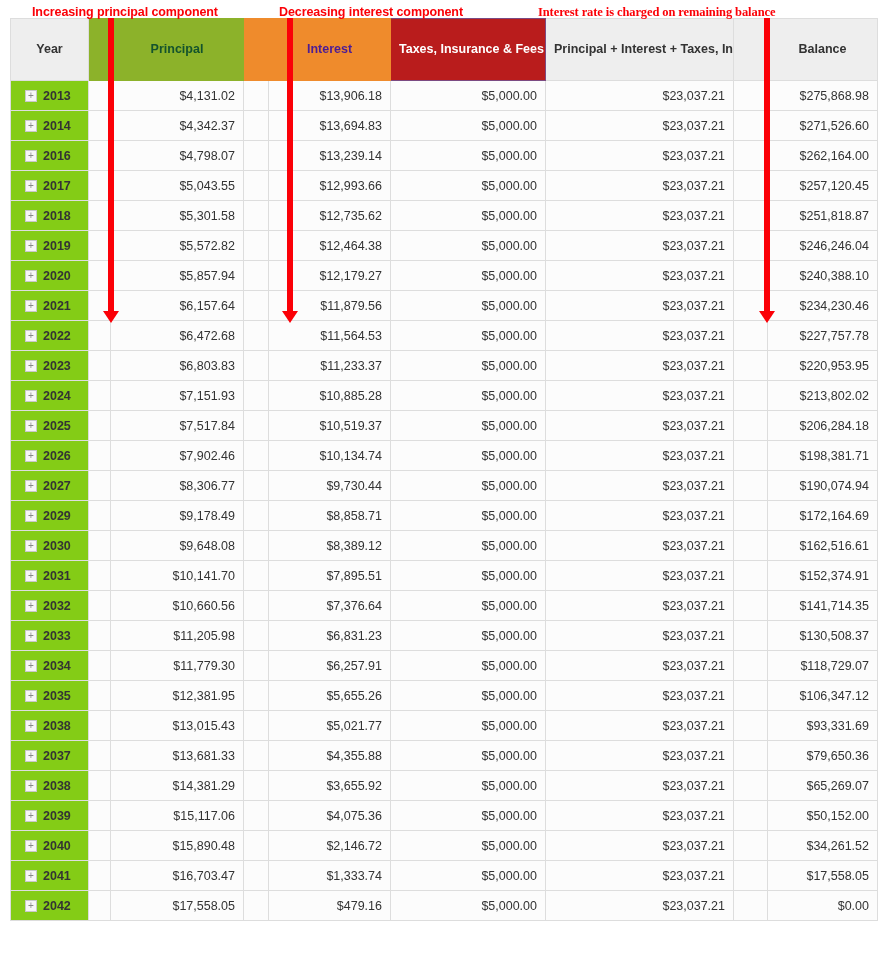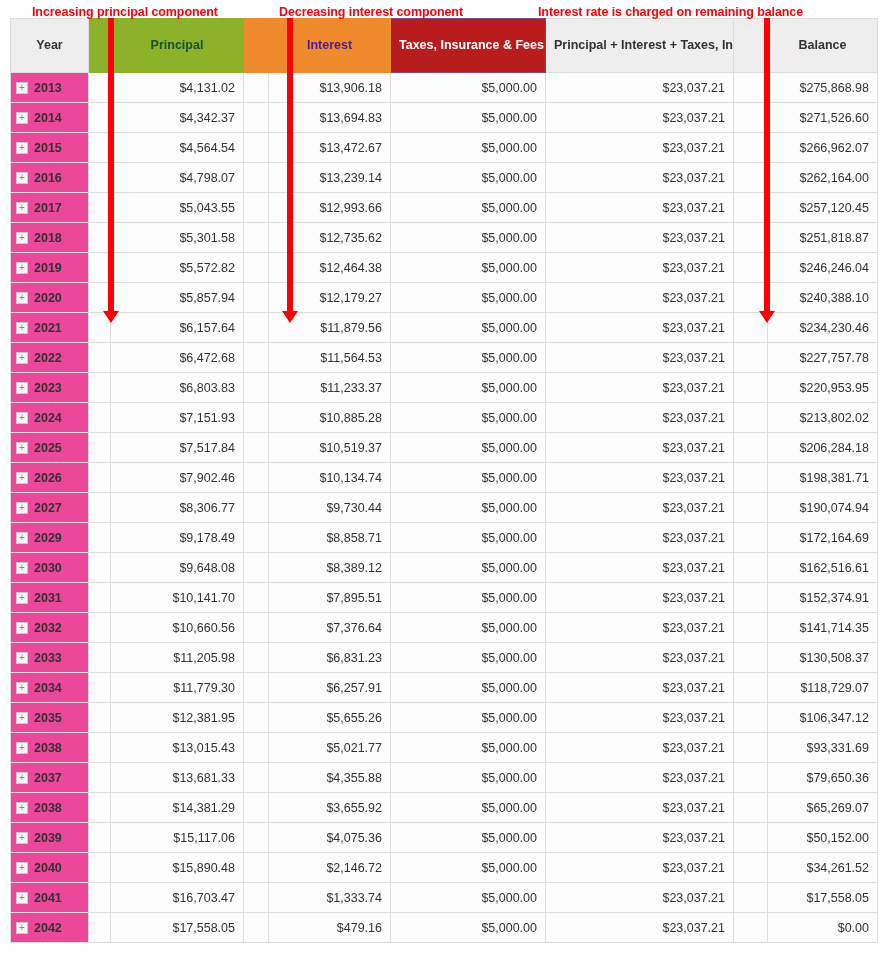--- a/index.html
+++ b/index.html
@@ -64,21 +64,21 @@
   table.amort th,
   table.amort td {
     border: 1px solid #dddddd;
     padding: 0 8px;
     vertical-align: middle;
     overflow: hidden;
     white-space: nowrap;
   }
 
   thead th {
-    height: 54px;
+    height: 62px;
     background: #eeeeee;
     color: #333333;
     font-weight: bold;
     font-size: 12.5px;
     line-height: 15px;
     padding: 2px 6px;
     border-color: #dddddd;
   }
   thead th.col-principal {
     background: #8cb22a;
@@ -104,22 +104,22 @@
     height: 30px;
     background: #fcfcfc;
     text-align: right;
     font-size: 12.5px;
     color: #333333;
   }
   tbody td.year-cell {
     text-align: left;
     font-weight: bold;
     color: #333333;
-    background: #ec4899;
-    padding-left: 5px;
+    background: #84cc16;
+    padding-left: 14px;
   }
   tbody td.spacer-cell {
     background: #fcfcfc;
   }
 
   .expander {
     display: inline-block;
     width: 12px; height: 12px;
     line-height: 10px;
     text-align: center;
@@ -182,31 +182,20 @@
             <td class="spacer-cell">&nbsp;</td>
             <td>$4,342.37</td>
             <td class="spacer-cell">&nbsp;</td>
             <td>$13,694.83</td>
             <td>$5,000.00</td>
             <td>$23,037.21</td>
             <td class="spacer-cell">&nbsp;</td>
             <td>$271,526.60</td>
           </tr>
           <tr>
-            <td class="year-cell"><span class="expander">+</span><span class="year-label">2015</span></td>
-            <td class="spacer-cell">&nbsp;</td>
-            <td>$4,564.54</td>
-            <td class="spacer-cell">&nbsp;</td>
-            <td>$13,472.67</td>
-            <td>$5,000.00</td>
-            <td>$23,037.21</td>
-            <td class="spacer-cell">&nbsp;</td>
-            <td>$266,962.07</td>
-          </tr>
-          <tr>
             <td class="year-cell"><span class="expander">+</span><span class="year-label">2016</span></td>
             <td class="spacer-cell">&nbsp;</td>
             <td>$4,798.07</td>
             <td class="spacer-cell">&nbsp;</td>
             <td>$13,239.14</td>
             <td>$5,000.00</td>
             <td>$23,037.21</td>
             <td class="spacer-cell">&nbsp;</td>
             <td>$262,164.00</td>
           </tr>
@@ -485,21 +474,21 @@
             <td class="spacer-cell">&nbsp;</td>
             <td>$0.00</td>
           </tr>
         </tbody>
     </table>
   </div>
 
   <div class="annot-layer">
     <div class="annot-text" style="left:32px; top:1px;">Increasing principal component</div>
     <div class="annot-text" style="left:279px; top:1px;">Decreasing interest component</div>
-    <div class="annot-text" style="left:538px; top:1px;">Interest rate is charged on remaining balance</div>
+    <div class="annot-text" style="left:538px; top:1px;font-family:Liberation Serif, serif;">Interest rate is charged on remaining balance</div>
 
     <div class="annot-arrow" style="left:108px; top:14px; height:295px;"></div>
     <div class="annot-head" style="left:103px; top:307px;"></div>
 
     <div class="annot-arrow" style="left:287px; top:14px; height:295px;"></div>
     <div class="annot-head" style="left:282px; top:307px;"></div>
 
     <div class="annot-arrow" style="left:764px; top:14px; height:295px;"></div>
     <div class="annot-head" style="left:759px; top:307px;"></div>
   </div>

